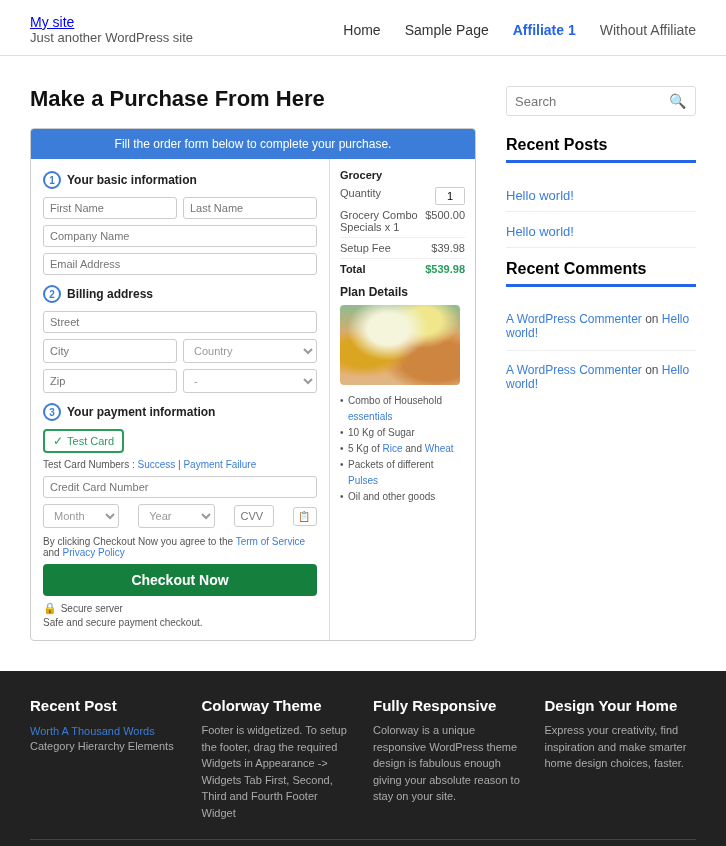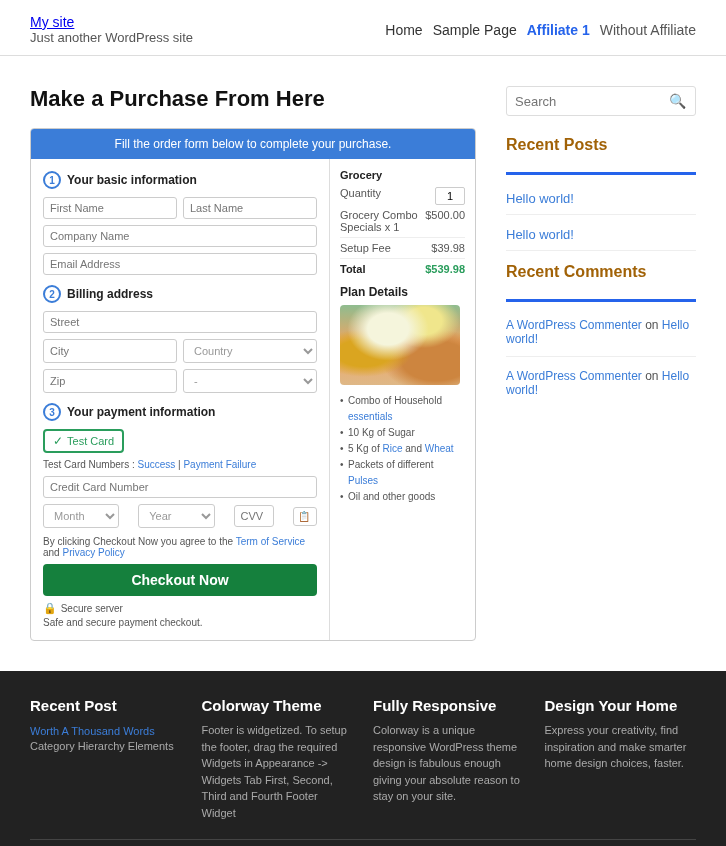--- a/index.html
+++ b/index.html
@@ -7,21 +7,21 @@
 
     
     .site-header {
       display: flex;
       align-items: center;
       justify-content: space-between;
       padding: 14px 30px 10px;
       border-bottom: 1px solid #ddd;
     }
     .site-tagline { color: #555; font-size: 13px; }
-    .site-nav { display: flex; gap: 10px; }
+    .site-nav { display: flex; gap: 24px; }
     .site-nav a { text-decoration: none; color: #333; font-size: 14px; }
     .site-nav a.affiliate { color: #2563eb; font-weight: bold; }
     .site-nav a.without-affiliate { color: #555; }
 
     
     .main-container {
       display: flex;
       gap: 30px;
       padding: 30px 30px 20px;
       max-width: 726px;
@@ -189,22 +189,22 @@
       border-radius: 3px;
       padding: 6px 8px;
       margin-bottom: 20px;
     }
     .search-box input {
       border: none; outline: none; font-size: 13px; width: 100%; color: #999;
     }
     .search-icon { color: #555; font-size: 14px; cursor: pointer; }
 
     .sidebar-section-title {
-      font-size: 16px; font-weight: bold; color: #a16207;
-      border-bottom: 3px solid #2563eb; padding-bottom: 18px; margin-bottom: 16px;
+      font-size: 16px; font-weight: bold; color: #000000;
+      border-bottom: 3px solid #2563eb; padding-bottom: 6px; margin-bottom: 25px;
     }
     .sidebar-link { color: #3b7dd8; text-decoration: none; font-size: 13px; display: block; margin-bottom: 8px; }
     .sidebar-divider { border: none; border-top: 1px solid #eee; margin: 6px 0 12px; }
 
     .comment-item { margin-bottom: 10px; font-size: 12px; color: #555; }
     .comment-item a { color: #3b7dd8; text-decoration: none; }
 
     
     .footer {
       background: #222;

